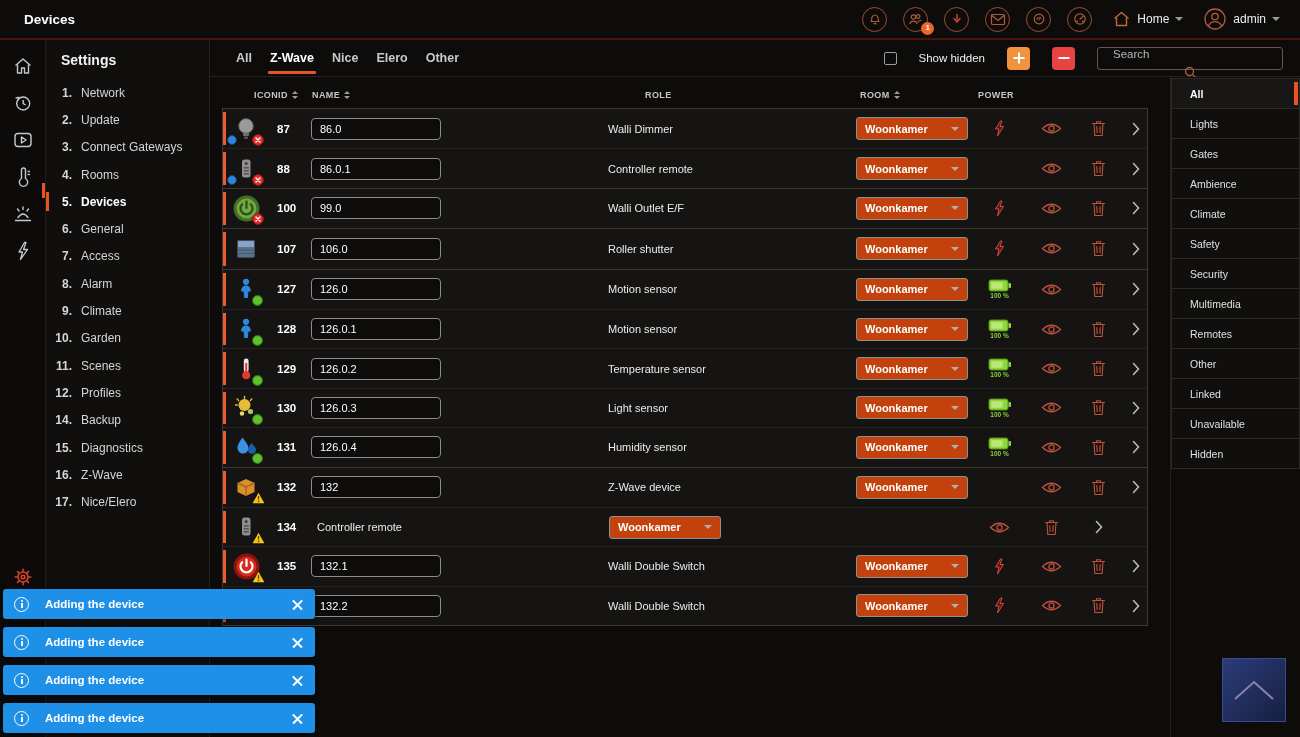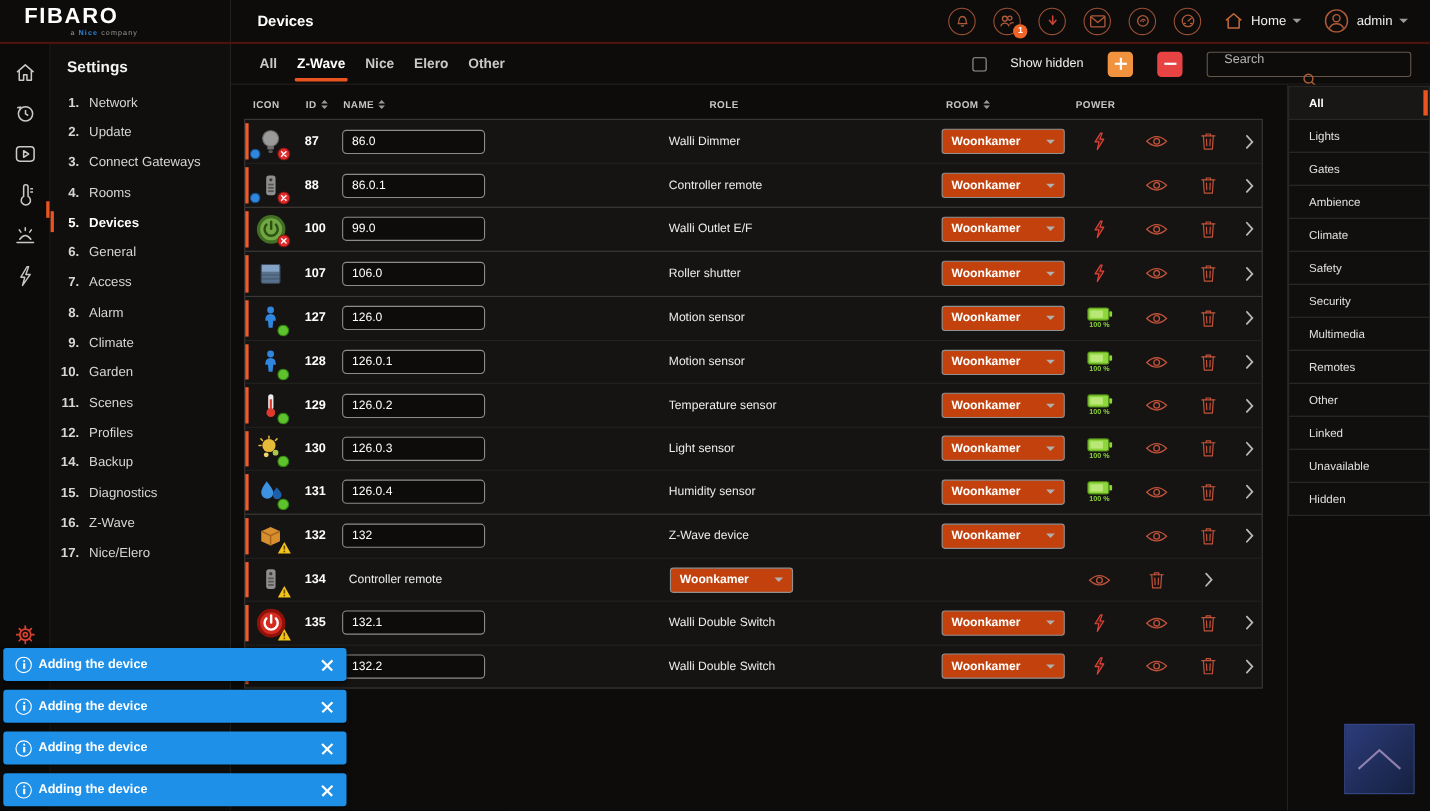--- a/index.html
+++ b/index.html
@@ -58,21 +58,21 @@
 .search-box{width:186px;height:23px;border:1px solid #65564a;border-radius:3px;display:flex;align-items:center;padding:0 7px;gap:6px;background:#0d0c0b;flex-direction:column;}
 .search-input{flex:1;background:transparent;border:none;outline:none;color:#ddd;font-size:11.5px;font-family:inherit;min-width:0;}
 .search-input::placeholder{color:#b5b5b5;}
 .search-glyph{line-height:0;}
 
 
 .content{position:absolute;top:37px;left:0;right:130px;bottom:0;overflow:hidden;}
 .table-header,.device-row{display:grid;grid-template-columns:54px 34px 291px 247px 122px 57px 47px 47px 27px;align-items:center;}
 .table-header{margin:9px 0 5px 12px;width:926px;height:18px;}
 .th{font-size:9px;font-weight:700;color:#c5c5c5;letter-spacing:.4px;display:flex;align-items:center;gap:4px;cursor:pointer;}
-.table-header .th:nth-child(1){padding-left:8px;}
+.table-header .th:nth-child(1){padding-left:8px;margin-left:24px;}
 .table-header .th:nth-child(2),.table-header .th:nth-child(3){padding-left:2px;}
 .table-header .th:nth-child(4){padding-left:6px;margin-left:38px;}
 .table-header .th:nth-child(5){padding-left:12px;}
 .table-header .th:nth-child(6){padding-left:8px;}
 .sort{display:flex;flex-direction:column;gap:2px;}
 .s-up{width:0;height:0;border-left:3px solid transparent;border-right:3px solid transparent;border-bottom:3.5px solid #9a9a9a;}
 .s-down{width:0;height:0;border-left:3px solid transparent;border-right:3px solid transparent;border-top:3.5px solid #9a9a9a;}
 .table-body{margin-left:12px;width:926px;}
 .device-group{border:1px solid #3b3836;margin-top:-1px;background:#151413;}
 .device-row{height:39.4px;position:relative;border-top:1px solid #242220;cursor:default;}
@@ -97,44 +97,36 @@
 
 
 .category-sidebar{position:absolute;top:37px;right:0;width:130px;bottom:0;border-left:1px solid #242220;background:#0d0c0b;padding-top:2px;}
 .category-item{position:relative;height:31px;margin-top:-1px;border:1px solid #2c2a27;background:#100f0e;display:flex;align-items:center;padding-left:18px;font-size:10.5px;color:#e0e0e0;cursor:pointer;}
 .category-item.active{background:#181716;color:#fff;font-weight:700;}
 .category-item.active::after{content:"";position:absolute;right:1px;top:3px;bottom:3px;width:4px;background:#e95420;}
 
 
 .scroll-top-tile{position:absolute;right:14px;bottom:15px;width:64px;height:64px;background:linear-gradient(135deg,#2c3c7a 0%,#15203f 100%);border:1px solid #3a4a8e;display:flex;align-items:center;justify-content:center;cursor:pointer;line-height:0;z-index:5;}
 .toast-stack{position:absolute;left:3px;top:589px;display:flex;flex-direction:column;gap:8px;z-index:100;}
-.toast{width:312px;height:30px;background:#1e90e8;border-radius:3px;display:flex;align-items:center;padding:0 11px;gap:6px;box-shadow:0 1px 5px rgba(0,0,0,.6);}
+.toast{width:312px;height:30px;background:#1e90e8;border-radius:3px;display:flex;align-items:center;padding:0 11px;gap:16px;box-shadow:0 1px 5px rgba(0,0,0,.6);}
 .info-icon{width:15px;height:15px;border:1.5px solid #fff;border-radius:50%;position:relative;flex:none;}
 .info-icon::before{content:"";position:absolute;left:50%;top:2.5px;width:2px;height:2px;background:#fff;transform:translateX(-50%);border-radius:50%;}
 .info-icon::after{content:"";position:absolute;left:50%;top:5.5px;width:2px;height:4.5px;background:#fff;transform:translateX(-50%);}
 .toast-text{flex:1;font-size:11.5px;font-weight:700;color:#fff;}
 .close-icon{width:13px;height:11px;position:relative;flex:none;cursor:pointer;}
 .close-icon::before,.close-icon::after{content:"";position:absolute;left:0;top:5px;width:13px;height:1.6px;background:#fff;}
 .close-icon::before{transform:rotate(45deg);}
 .close-icon::after{transform:rotate(-45deg);}
 </style>
 </head>
 <body>
 
 <div id="app">
 
   <div class="topbar">
-    <div class="logo-area">
-      <div class="brand-name">FIBARO</div>
-      <div class="brand-tagline">
-        <span>a</span>
-        <span class="nice">Nice</span>
-        <span>company</span>
-      </div>
-    </div>
     <div class="topbar-main">
       <div class="page-title">Devices</div>
       <div class="topbar-right">
 
           <span class="circle-icon">
             <svg width="14" height="14" viewBox="0 0 14 14" fill="none" stroke="#b05a3a" stroke-width="1.2" stroke-linejoin="round">
               <path d="M3.5 9.5 C3.5 5 4.5 3 7 3 C9.5 3 10.5 5 10.5 9.5 M2.5 9.5 H11.5"></path>
               <path d="M5.8 11 a1.3 1.3 0 0 0 2.4 0"></path>
             </svg>
           </span>

